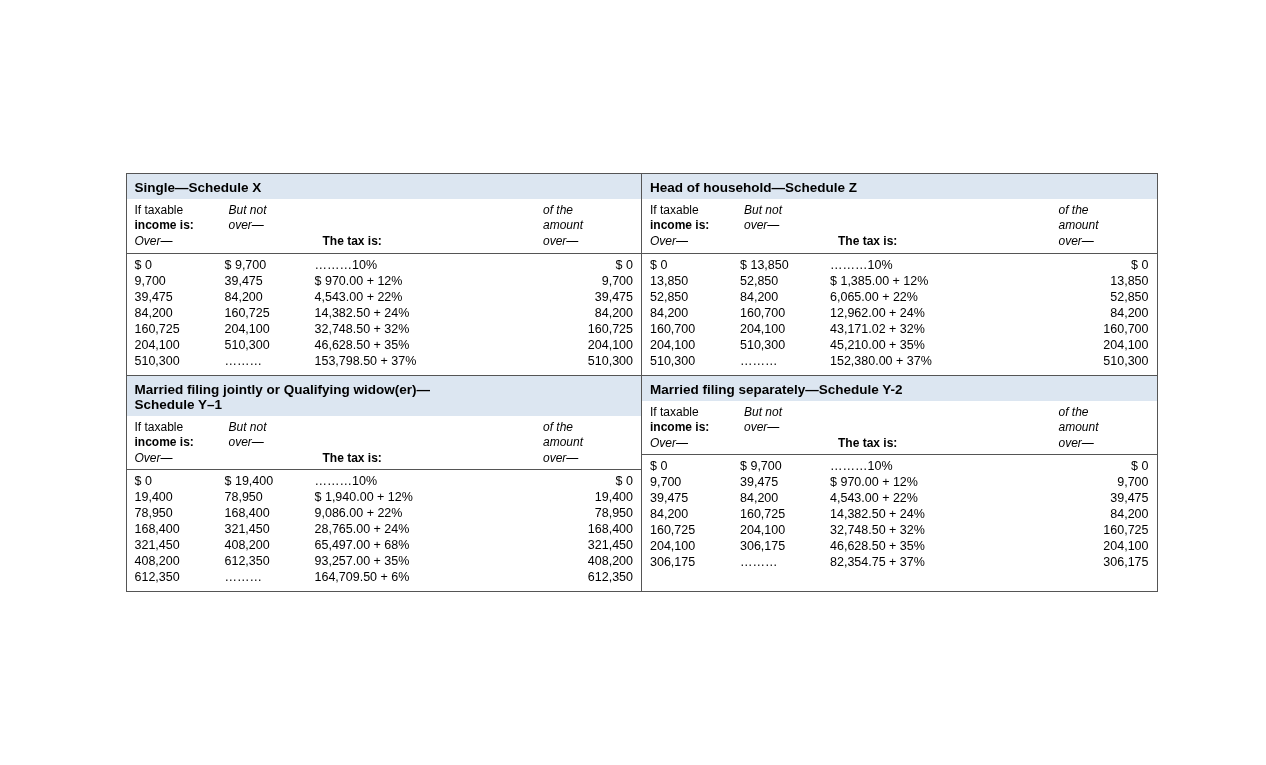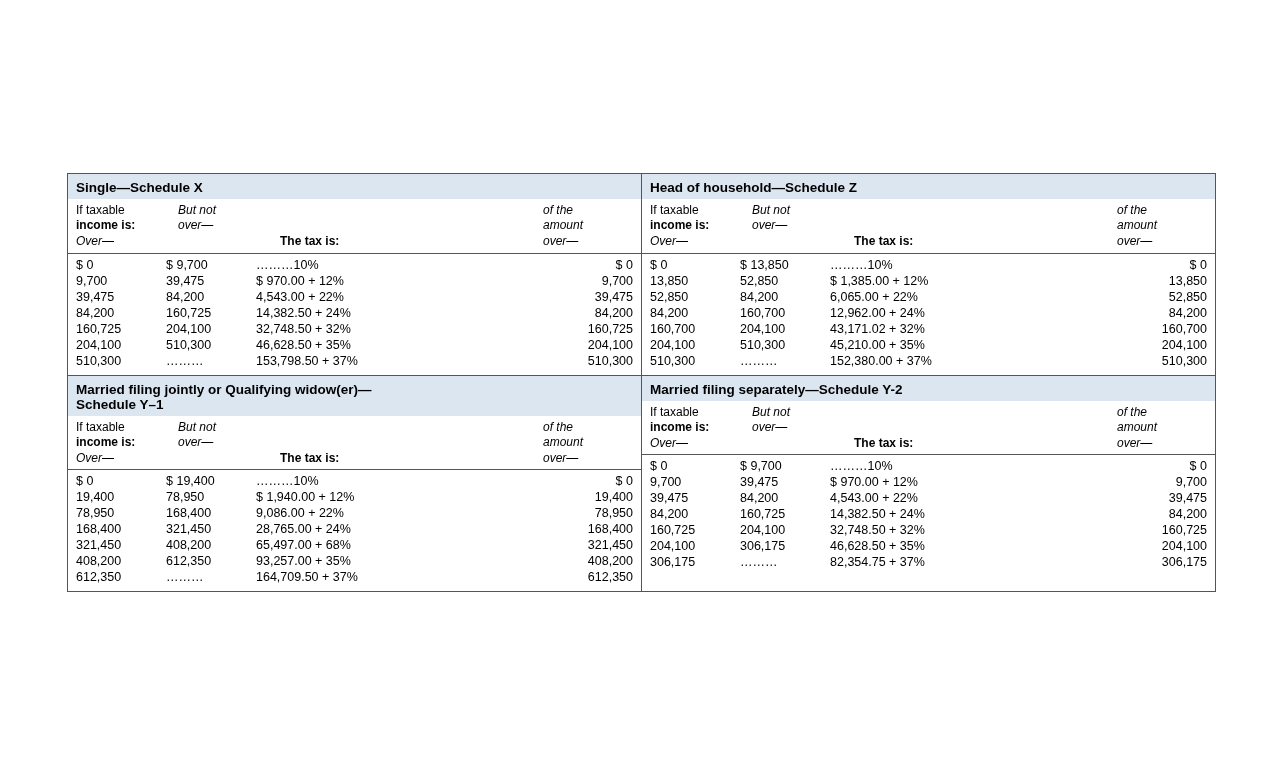--- a/index.html
+++ b/index.html
@@ -8,40 +8,40 @@
       font-size: 13px;
       background: #fff;
       display: flex;
       justify-content: center;
       align-items: center;
       min-height: 765px;
       padding: 20px;
     }
     .outer-table {
       border-collapse: collapse;
-      width: 1149px;
+      width: 1032px;
       border: 1.5px solid #555;
       margin-left: 17px;
     }
     .outer-table td {
       vertical-align: top;
       padding: 0;
       border: 1.5px solid #555;
     }
     .section-header {
       background-color: #dce6f1;
       padding: 6px 8px 4px 8px;
       font-weight: bold;
       font-size: 13.5px;
     }
     .col-headers {
       display: grid;
       grid-template-columns: 90px 90px 1fr 90px;
       padding: 4px 8px 0 8px;
-      gap: 12px;
+      gap: 4px;
     }
     .col-header-cell {
       font-size: 12px;
       line-height: 1.3;
     }
     .col-header-cell.right { text-align: left; }
     .col-header-cell.center { text-align: left; }
     .col-header-cell .italic { font-style: italic; }
     .col-header-cell .bold { font-weight: bold; }
     .divider-line {
@@ -263,21 +263,21 @@
             </div>
             <div class="data-row">
               <div class="cell">408,200</div>
               <div class="cell">612,350</div>
               <div class="cell center">93,257.00 + 35%</div>
               <div class="cell right">408,200</div>
             </div>
             <div class="data-row">
               <div class="cell">612,350</div>
               <div class="cell">………</div>
-              <div class="cell center">164,709.50 + 37%</div>
+              <div class="cell center">164,709.50 + 6%</div>
               <div class="cell right">612,350</div>
             </div>
           </div>
       </td>
       <td>
         <div class="section-header">Married filing separately—Schedule Y-2</div>
         <div class="col-headers">
           <div class="col-header-cell">
             <span>If taxable</span><br>
             <span class="bold">income is:</span><br>

